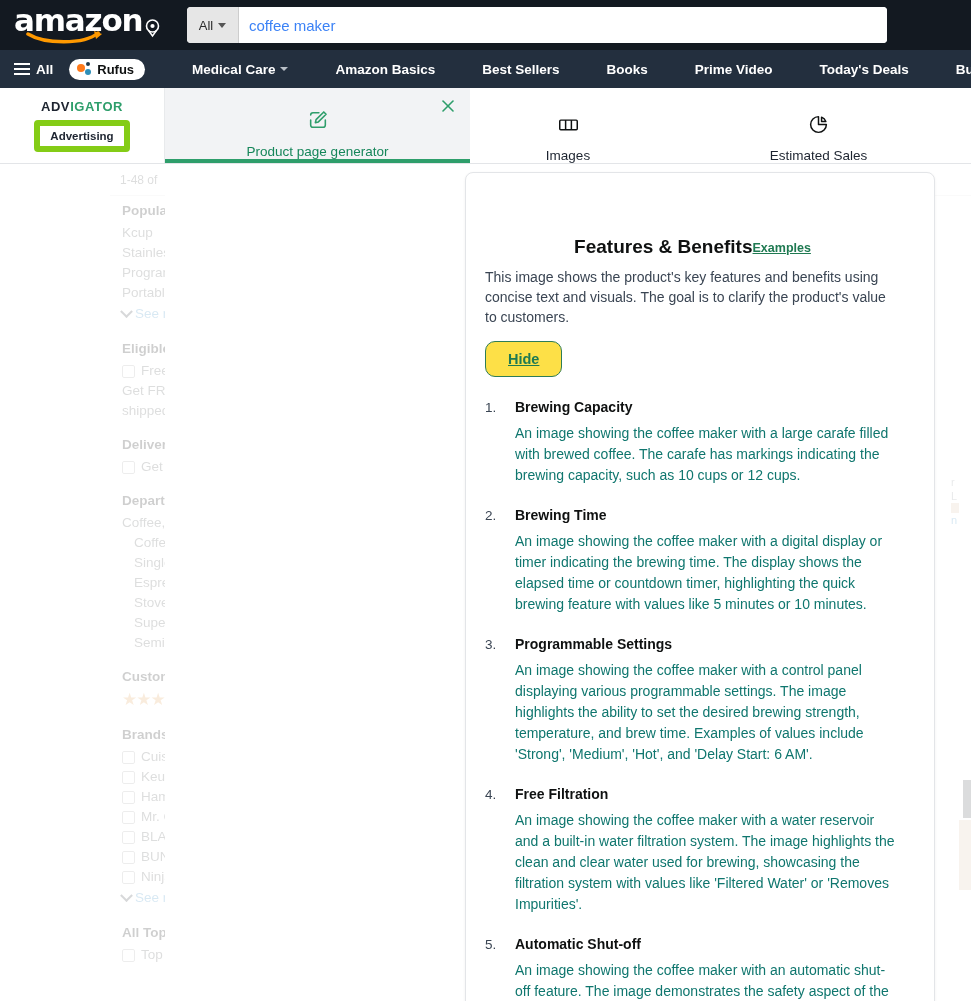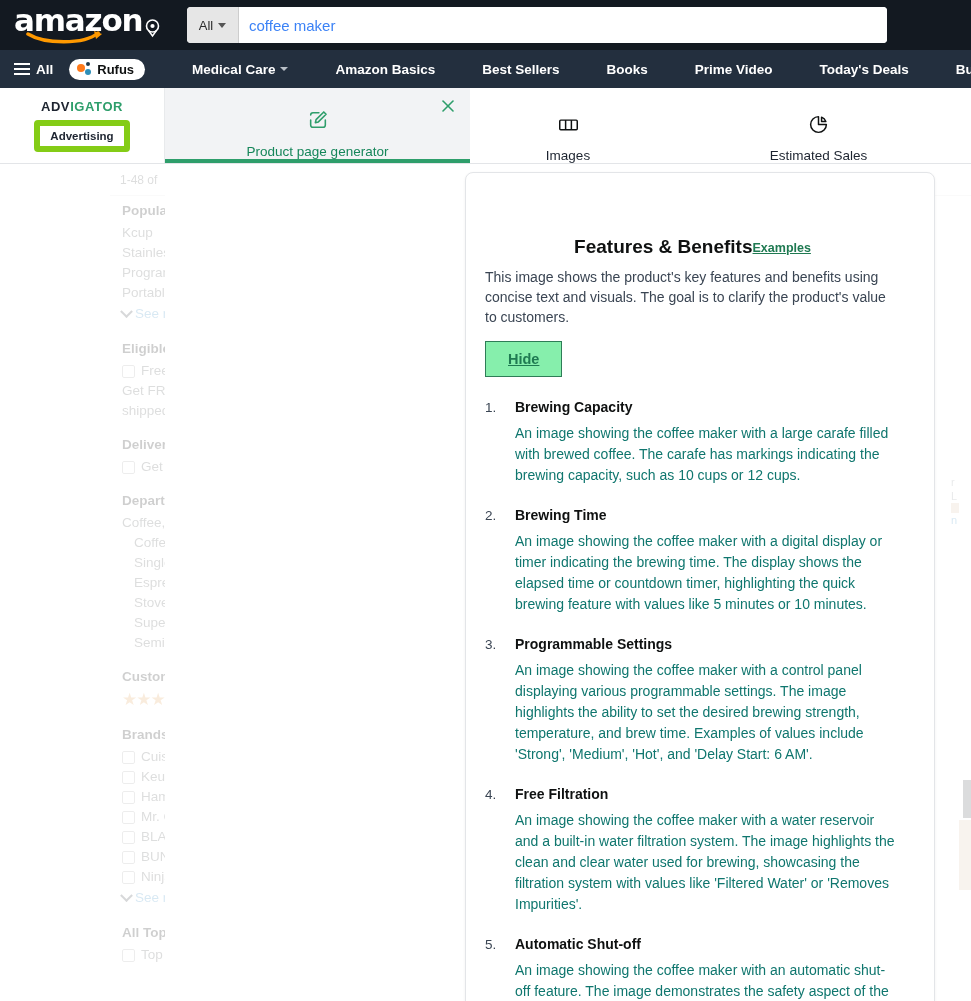--- a/index.html
+++ b/index.html
@@ -192,23 +192,23 @@
   .examples-link {
     font-size: 12.5px; font-weight: bold; color: #1f7a52;
     text-decoration: underline; margin-top: 5px;
   }
   .panel-desc {
     margin-top: 9px; font-size: 14px; line-height: 20px; color: #3a4553;
     max-width: 430px;
   }
   .hide-btn {
     margin-top: 14px; display: inline-flex; align-items: center; justify-content: center;
-    border: 1px solid #2e7d57; border-radius: 0;
+    border: 1px solid #2e7d57; border-radius: 10px;
     color: #1f7a52; font-size: 14.5px; font-weight: bold;
-    padding: 9px 22px; background: #86efac; cursor: pointer; text-decoration: underline;
+    padding: 9px 22px; background: #fde047; cursor: pointer; text-decoration: underline;
   }
   .feature-list { margin-top: 22px; }
   .feature { display: flex; margin-bottom: 21px; }
   .f-num {
     width: 30px; flex: none; font-size: 13.5px; color: #3a4553;
     padding-top: 1px;
   }
   .f-body { flex: 1; }
   .f-title { font-size: 14px; font-weight: bold; color: #0f1111; }
   .f-desc { margin-top: 8px; font-size: 14px; line-height: 21px; color: #0f766e; }

